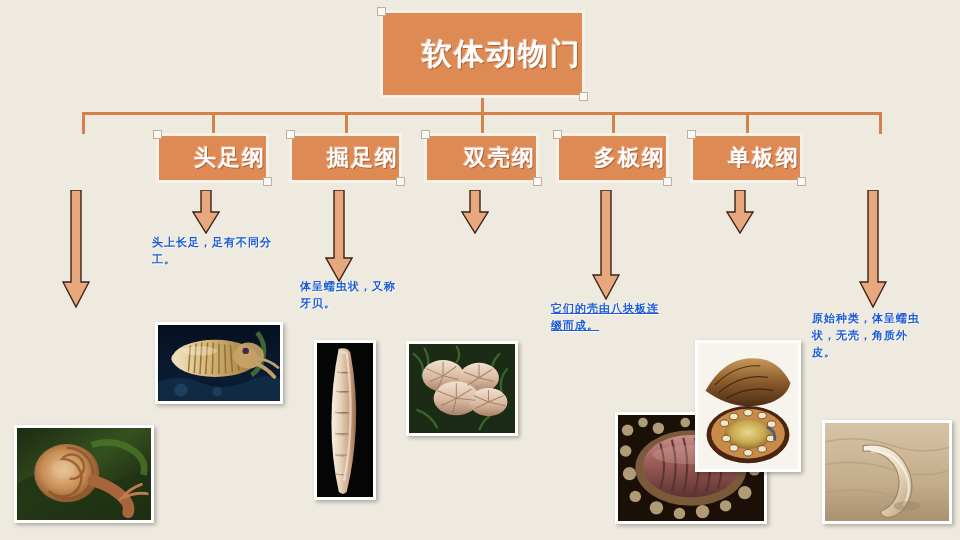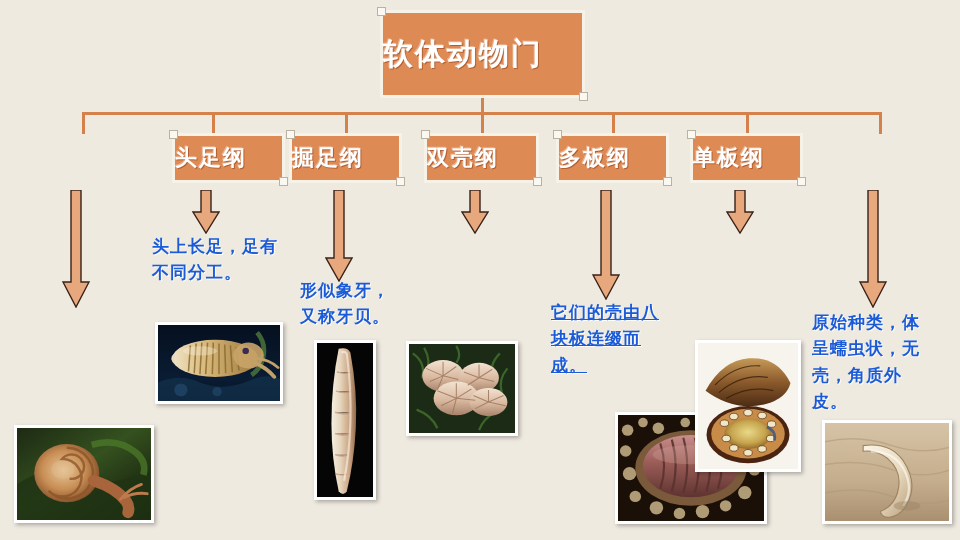--- a/index.html
+++ b/index.html
@@ -9,21 +9,21 @@
     font-family:"Liberation Sans","DejaVu Sans",sans-serif;
     overflow:hidden;
   }
   #stage { position:relative; width:960px; height:540px; background:#EFEAE0; }
 
   
   .box {
     position:absolute;
     background:#DE8A54;
     border:3px solid #F7F2E8;
-    display:flex; align-items:center; justify-content:flex-start;
+    display:flex; align-items:center; justify-content:flex-end;
     color:#FFFFFF;
     font-weight:bold;
     letter-spacing:2px;
     text-shadow:1px 1px 0 rgba(140,60,20,.55), -1px -1px 0 rgba(255,255,255,.35);
     white-space:nowrap;
   }
   .box.root { font-size:30px; }
   .box.cls  { font-size:22px; }
 
   
@@ -39,21 +39,21 @@
   .vline { position:absolute; width:3px; background:#D5814C; }
 
   
   .blockarrow { position:absolute; }
   .blockarrow svg { display:block; width:100%; height:100%; }
 
   
   .caption {
     position:absolute;
     color:#1B5BD8;
-    font-size:17px;
+    font-size:11px;
     font-weight:bold;
     line-height:1.55;
     letter-spacing:1px;
     text-shadow:1px 1px 0 rgba(255,255,255,.9);
   }
 
   
   .photo {
     position:absolute;
     border:3px solid #FFFFFF;
@@ -76,21 +76,21 @@
   <div class="hline" style="left:82px; top:112px; width:799px;"></div>
 
   <div class="vline" style="left:82px;  top:112px; height:22px;"></div>
   <div class="vline" style="left:212px; top:112px; height:22px;"></div>
   <div class="vline" style="left:345px; top:112px; height:22px;"></div>
   <div class="vline" style="left:481px; top:112px; height:22px;"></div>
   <div class="vline" style="left:612px; top:112px; height:22px;"></div>
   <div class="vline" style="left:746px; top:112px; height:22px;"></div>
   <div class="vline" style="left:879px; top:112px; height:22px;"></div>
 
-  <div class="box cls" style="left:172px; top:133px; width:113px; height:50px;">
+  <div class="box cls" style="left:156px; top:133px; width:113px; height:50px;">
     <span>头足纲</span>
   </div>
   <div class="box cls" style="left:289px; top:133px; width:113px; height:50px;">
     <span>掘足纲</span>
   </div>
   <div class="box cls" style="left:424px; top:133px; width:115px; height:50px;">
     <span>双壳纲</span>
   </div>
   <div class="box cls" style="left:556px; top:133px; width:113px; height:50px;">
     <span>多板纲</span>
@@ -137,21 +137,21 @@
 
   <div class="blockarrow" style="left:859px; top:190px; width:28px; height:118px;">
     <svg viewBox="0 0 28 118" preserveAspectRatio="none">
       <polygon points="9,0 19,0 19,92 27,92 14,117 1,92 9,92" fill="#E8A87E" stroke="#3A2218" stroke-width="1.4"></polygon>
     </svg>
   </div>
 
 
   <div class="caption" style="left:152px; top:234px; width:132px;">头上长足，足有不同分工。</div>
 
-  <div class="caption" style="left:300px; top:278px; width:104px;">形似象牙，又称牙贝。</div>
+  <div class="caption" style="left:300px; top:278px; width:104px;">体呈蠕虫状，又称牙贝。</div>
 
 
   <div class="caption" style="left:551px; top:300px; width:110px;text-decoration:underline;">它们的壳由八块板连缀而成。</div>
 
 
   <div class="caption" style="left:812px; top:310px; width:118px;">原始种类，体呈蠕虫状，无壳，角质外皮。</div>
 
   <div class="photo" style="left:14px; top:425px; width:140px; height:98px;">
     <svg viewBox="0 0 140 98" preserveAspectRatio="none">
       <defs>

